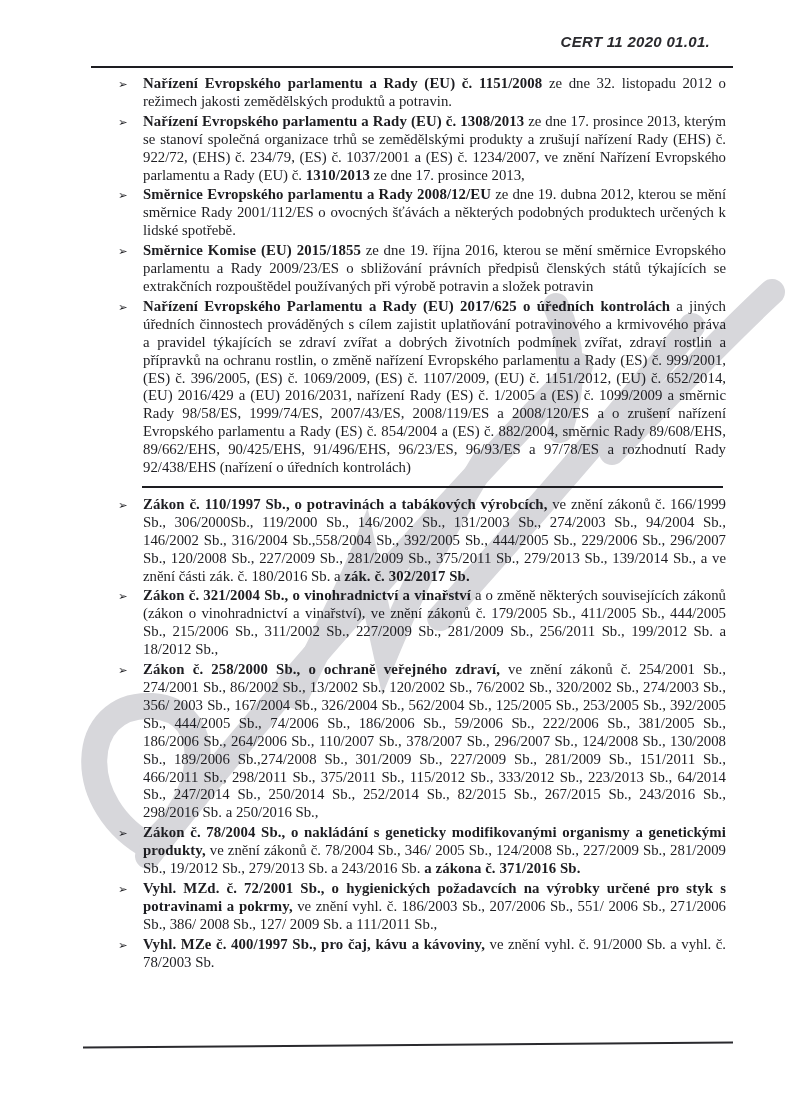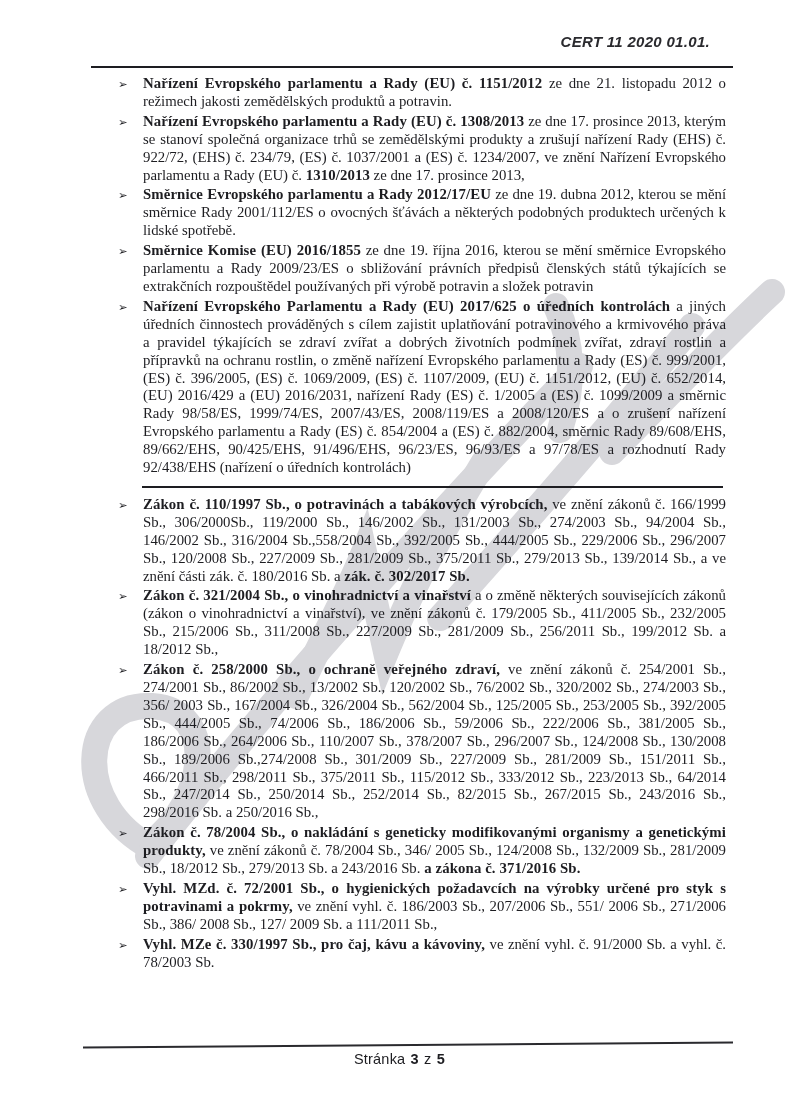--- a/index.html
+++ b/index.html
@@ -69,38 +69,32 @@
       <path d="M 560 430 C 576 380 572 340 556 306"></path>
       <path d="M 612 452 C 668 396 724 336 772 292"></path>
     </g>
   </svg>
 
   <div class="doc-header">CERT 11 2020 01.01.</div>
   <div class="rule top-rule"></div>
 
   <div class="content">
     <ul class="law-list">
-        <li><span class="marker">➢</span><span><b>Nařízení Evropského parlamentu a Rady (EU) č. 1151/2012</b><span> ze dne 21. listopadu 2012 o režimech jakosti zemědělských produktů a potravin.</span></span></li>
+        <li><span class="marker">➢</span><span><b>Nařízení Evropského parlamentu a Rady (EU) č. 1151/2008</b><span> ze dne 32. listopadu 2012 o režimech jakosti zemědělských produktů a potravin.</span></span></li>
         <li><span class="marker">➢</span><span><b>Nařízení Evropského parlamentu a Rady (EU) č. 1308/2013</b><span> ze dne 17. prosince 2013, kterým se stanoví společná organizace trhů se zemědělskými produkty a zrušují nařízení Rady (EHS) č. 922/72, (EHS) č. 234/79, (ES) č. 1037/2001 a (ES) č. 1234/2007, ve znění Nařízení Evropského parlamentu a Rady (EU) č. </span><b>1310/2013</b><span> ze dne 17. prosince 2013,</span></span></li>
-        <li><span class="marker">➢</span><span><b>Směrnice Evropského parlamentu a Rady 2012/17/EU</b><span> ze dne 19. dubna 2012, kterou se mění směrnice Rady 2001/112/ES o ovocných šťávách a některých podobných produktech určených k lidské spotřebě.</span></span></li>
-        <li><span class="marker">➢</span><span><b>Směrnice Komise (EU) 2016/1855</b><span> ze dne 19. října 2016, kterou se mění směrnice Evropského parlamentu a Rady 2009/23/ES o sbližování právních předpisů členských států týkajících se extrakčních rozpouštědel používaných při výrobě potravin a složek potravin</span></span></li>
+        <li><span class="marker">➢</span><span><b>Směrnice Evropského parlamentu a Rady 2008/12/EU</b><span> ze dne 19. dubna 2012, kterou se mění směrnice Rady 2001/112/ES o ovocných šťávách a některých podobných produktech určených k lidské spotřebě.</span></span></li>
+        <li><span class="marker">➢</span><span><b>Směrnice Komise (EU) 2015/1855</b><span> ze dne 19. října 2016, kterou se mění směrnice Evropského parlamentu a Rady 2009/23/ES o sbližování právních předpisů členských států týkajících se extrakčních rozpouštědel používaných při výrobě potravin a složek potravin</span></span></li>
         <li><span class="marker">➢</span><span><b>Nařízení Evropského Parlamentu a Rady (EU) 2017/625 o úředních kontrolách</b><span> a jiných úředních činnostech prováděných s cílem zajistit uplatňování potravinového a krmivového práva a pravidel týkajících se zdraví zvířat a dobrých životních podmínek zvířat, zdraví rostlin a přípravků na ochranu rostlin, o změně nařízení Evropského parlamentu a Rady (ES) č. 999/2001, (ES) č. 396/2005, (ES) č. 1069/2009, (ES) č. 1107/2009, (EU) č. 1151/2012, (EU) č. 652/2014, (EU) 2016/429 a (EU) 2016/2031, nařízení Rady (ES) č. 1/2005 a (ES) č. 1099/2009 a směrnic Rady 98/58/ES, 1999/74/ES, 2007/43/ES, 2008/119/ES a 2008/120/ES a o zrušení nařízení Evropského parlamentu a Rady (ES) č. 854/2004 a (ES) č. 882/2004, směrnic Rady 89/608/EHS, 89/662/EHS, 90/425/EHS, 91/496/EHS, 96/23/ES, 96/93/ES a 97/78/ES a rozhodnutí Rady 92/438/EHS (nařízení o úředních kontrolách)</span></span></li>
       </ul>
     <div class="rule section-rule"></div>
     <ul class="law-list">
         <li><span class="marker">➢</span><span><b>Zákon č. 110/1997 Sb., o potravinách a tabákových výrobcích,</b><span> ve znění zákonů č. 166/1999 Sb., 306/2000Sb., 119/2000 Sb., 146/2002 Sb., 131/2003 Sb., 274/2003 Sb., 94/2004 Sb., 146/2002 Sb., 316/2004 Sb.,558/2004 Sb., 392/2005 Sb., 444/2005 Sb., 229/2006 Sb., 296/2007 Sb., 120/2008 Sb., 227/2009 Sb., 281/2009 Sb., 375/2011 Sb., 279/2013 Sb., 139/2014 Sb., a ve znění části zák. č. 180/2016 Sb. a </span><b>zák. č. 302/2017 Sb.</b></span></li>
-        <li><span class="marker">➢</span><span><b>Zákon č. 321/2004 Sb., o vinohradnictví a vinařství</b><span> a o změně některých souvisejících zákonů (zákon o vinohradnictví a vinařství), ve znění zákonů č. 179/2005 Sb., 411/2005 Sb., 232/2005 Sb., 215/2006 Sb., 311/2008 Sb., 227/2009 Sb., 281/2009 Sb., 256/2011 Sb., 199/2012 Sb. a 18/2012 Sb.,</span></span></li>
+        <li><span class="marker">➢</span><span><b>Zákon č. 321/2004 Sb., o vinohradnictví a vinařství</b><span> a o změně některých souvisejících zákonů (zákon o vinohradnictví a vinařství), ve znění zákonů č. 179/2005 Sb., 411/2005 Sb., 444/2005 Sb., 215/2006 Sb., 311/2002 Sb., 227/2009 Sb., 281/2009 Sb., 256/2011 Sb., 199/2012 Sb. a 18/2012 Sb.,</span></span></li>
         <li><span class="marker">➢</span><span><b>Zákon č. 258/2000 Sb., o ochraně veřejného zdraví,</b><span> ve znění zákonů č. 254/2001 Sb., 274/2001 Sb., 86/2002 Sb., 13/2002 Sb., 120/2002 Sb., 76/2002 Sb., 320/2002 Sb., 274/2003 Sb., 356/ 2003 Sb., 167/2004 Sb., 326/2004 Sb., 562/2004 Sb., 125/2005 Sb., 253/2005 Sb., 392/2005 Sb., 444/2005 Sb., 74/2006 Sb., 186/2006 Sb., 59/2006 Sb., 222/2006 Sb., 381/2005 Sb., 186/2006 Sb., 264/2006 Sb., 110/2007 Sb., 378/2007 Sb., 296/2007 Sb., 124/2008 Sb., 130/2008 Sb., 189/2006 Sb.,274/2008 Sb., 301/2009 Sb., 227/2009 Sb., 281/2009 Sb., 151/2011 Sb., 466/2011 Sb., 298/2011 Sb., 375/2011 Sb., 115/2012 Sb., 333/2012 Sb., 223/2013 Sb., 64/2014 Sb., 247/2014 Sb., 250/2014 Sb., 252/2014 Sb., 82/2015 Sb., 267/2015 Sb., 243/2016 Sb., 298/2016 Sb. a 250/2016 Sb.,</span></span></li>
-        <li><span class="marker">➢</span><span><b>Zákon č. 78/2004 Sb., o nakládání s geneticky modifikovanými organismy a genetickými produkty,</b><span> ve znění zákonů č. 78/2004 Sb., 346/ 2005 Sb., 124/2008 Sb., 132/2009 Sb., 281/2009 Sb., 18/2012 Sb., 279/2013 Sb. a 243/2016 Sb.</span><b> a zákona č. 371/2016 Sb.</b></span></li>
+        <li><span class="marker">➢</span><span><b>Zákon č. 78/2004 Sb., o nakládání s geneticky modifikovanými organismy a genetickými produkty,</b><span> ve znění zákonů č. 78/2004 Sb., 346/ 2005 Sb., 124/2008 Sb., 227/2009 Sb., 281/2009 Sb., 19/2012 Sb., 279/2013 Sb. a 243/2016 Sb.</span><b> a zákona č. 371/2016 Sb.</b></span></li>
         <li><span class="marker">➢</span><span><b>Vyhl. MZd. č. 72/2001 Sb., o hygienických požadavcích na výrobky určené pro styk s potravinami a pokrmy,</b><span> ve znění vyhl. č. 186/2003 Sb., 207/2006 Sb., 551/ 2006 Sb., 271/2006 Sb., 386/ 2008 Sb., 127/ 2009 Sb. a  111/2011 Sb.,</span></span></li>
-        <li><span class="marker">➢</span><span><b>Vyhl. MZe č. 330/1997 Sb., pro čaj, kávu a kávoviny,</b><span> ve znění vyhl. č. 91/2000 Sb. a vyhl. č. 78/2003 Sb.</span></span></li>
+        <li><span class="marker">➢</span><span><b>Vyhl. MZe č. 400/1997 Sb., pro čaj, kávu a kávoviny,</b><span> ve znění vyhl. č. 91/2000 Sb. a vyhl. č. 78/2003 Sb.</span></span></li>
       </ul>
   </div>
 
   <div class="rule footer-rule"></div>
-  <div class="footer-text">
-    <span>Stránka</span>
-    <b>3</b>
-    <span>z</span>
-    <b>5</b>
-  </div>
 
 </div>
 
 </body></html>

